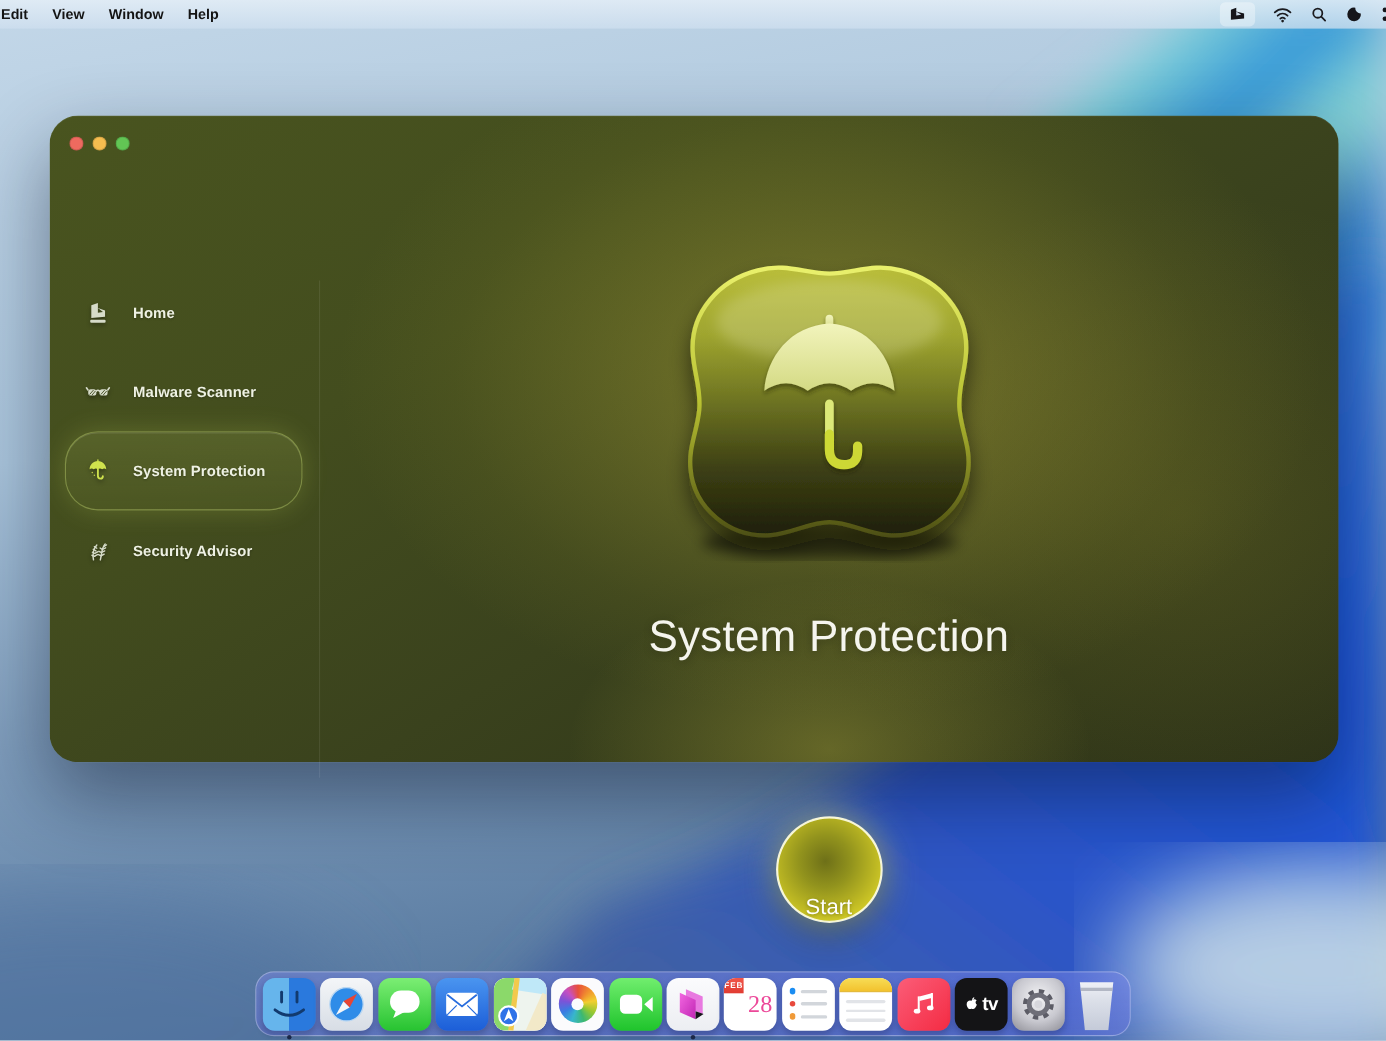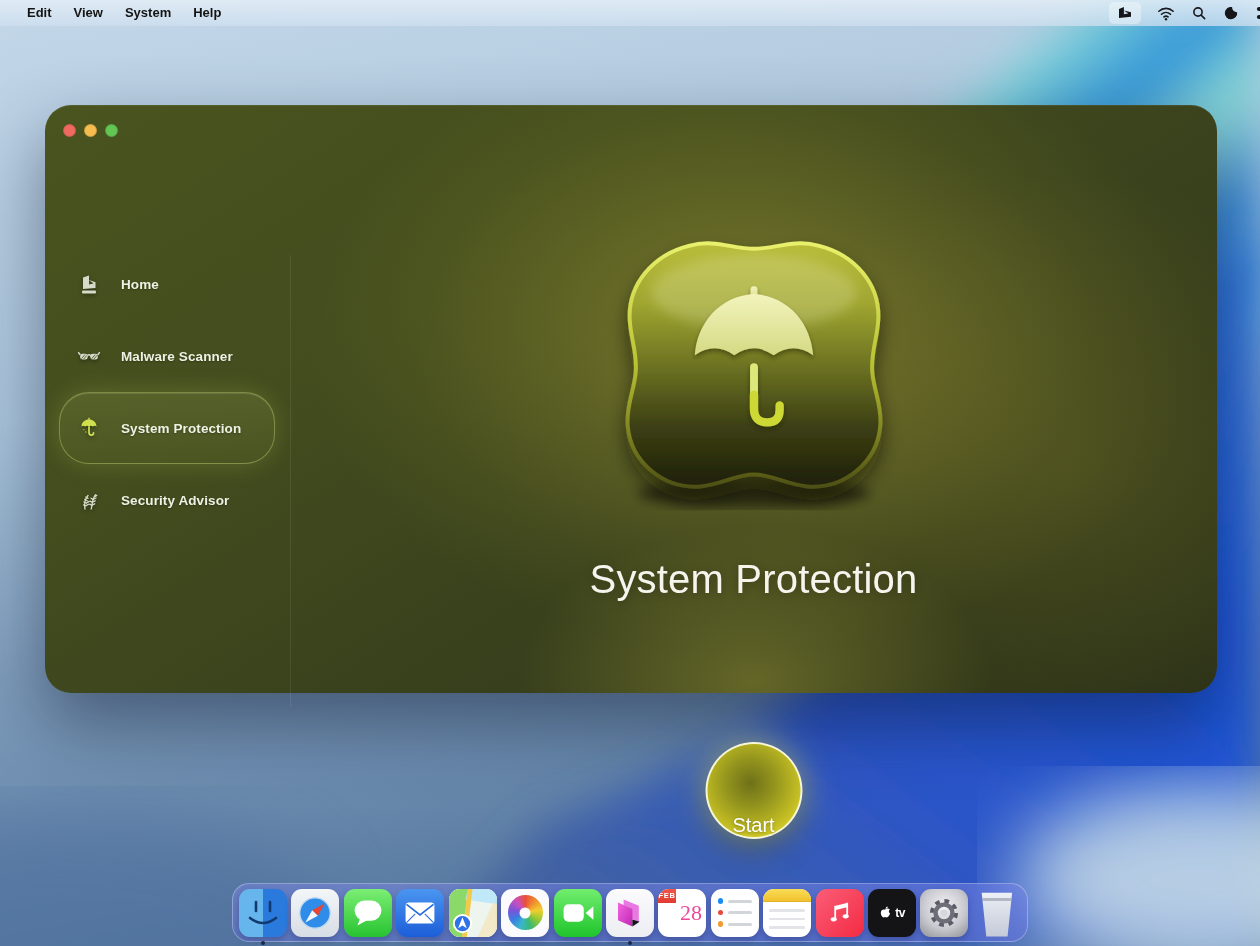--- a/index.html
+++ b/index.html
@@ -7,21 +7,21 @@
   .stage { position:relative; width:1260px; height:946px; overflow:hidden; background:#9db8d2; }
 
   
   .wallpaper { position:absolute; inset:0; }
   .wallpaper svg { display:block; width:100%; height:100%; }
 
   
   .menubar { position:absolute; top:0; left:0; right:0; height:26px;
     background:linear-gradient(180deg, rgba(228,238,247,.85), rgba(206,223,239,.78));
     display:flex; align-items:center; z-index:40; }
-  .menubar-left { display:flex; align-items:center; padding-left:27px; gap:0; }
+  .menubar-left { display:flex; align-items:center; padding-left:1px; gap:0; }
   .menu-item { font-size:13px; font-weight:700; color:#141414; padding:0 11px; line-height:26px; cursor:default; }
   .menu-item:first-child { padding-left:0; }
   .menubar-right { position:absolute; right:0; top:0; height:26px; display:flex; align-items:center; gap:16px; }
   .status-icon { display:flex; align-items:center; justify-content:center; }
   .app-flag-box { width:32px; height:22px; border-radius:5px; background:rgba(255,255,255,.35);
     display:flex; align-items:center; justify-content:center; }
   .clipped { margin-right:-5px; }
 
   
   .app-window { position:absolute; left:45px; top:105px; width:1172px; height:588px; border-radius:26px;
@@ -95,21 +95,21 @@
   .t-reminders { background:#ffffff; display:flex; flex-direction:column; justify-content:center; gap:6px; padding:0 7px; }
   .rem-row { display:flex; align-items:center; gap:5px; }
   .rem-dot { width:5.5px; height:5.5px; border-radius:50%; }
   .rem-line { flex:1; height:3px; border-radius:2px; background:#d2d6db; }
   .t-notes { background:#ffffff; display:flex; flex-direction:column; }
   .notes-head { height:13px; background:linear-gradient(180deg,#f8dd56,#f2c22e); border-bottom:1px solid #e2b32a; }
   .notes-body { flex:1; display:flex; flex-direction:column; justify-content:center; gap:6px; padding:0 6px; }
   .notes-line { height:2.5px; border-radius:2px; background:#e2e4e8; }
   .t-music { background:linear-gradient(135deg,#fb5d78,#f42b43); display:flex;align-items:center;justify-content:center; }
   .t-tv { background:#141416; display:flex; align-items:center; justify-content:center; gap:3px; }
-  .tv-label { color:#fff; font-size:12px; font-weight:700; letter-spacing:-.5px; }
+  .tv-label { color:#fff; font-size:17px; font-weight:700; letter-spacing:-.5px; }
   .t-settings { background:radial-gradient(circle at 50% 38%, #f4f4f6, #c9c9d0 55%, #94949c 95%);
     display:flex;align-items:center;justify-content:center; }
   .t-trash { background:transparent; box-shadow:none; display:flex; align-items:flex-end; justify-content:center; }
   .trash-body { width:38px; height:45px; clip-path:polygon(10% 3%, 90% 3%, 78% 100%, 22% 100%);
     background:linear-gradient(180deg,#f0f2f8 0%, #dde1ea 35%, #c4cad8 100%); position:relative; }
   .trash-body::after { content:""; position:absolute; left:6%; right:6%; top:6px; height:3px; border-radius:2px;
     background:rgba(150,156,172,.65); }
 </style>
 </head>
 <body>
@@ -151,21 +151,21 @@
       <path d="M1260,235 C1110,285 990,420 905,560 C845,680 710,765 545,825 L430,946 L1260,946 Z" fill="url(#wave)" filter="url(#soft)"></path>
       <ellipse cx="1205" cy="880" rx="190" ry="95" fill="#cfe2e8" opacity="0.85" filter="url(#soft2)"></ellipse>
       <ellipse cx="70" cy="930" rx="260" ry="120" fill="#4e6f9e" opacity="0.6" filter="url(#soft2)"></ellipse>
     </svg>
   </div>
 
   <div class="menubar">
     <div class="menubar-left">
       <div class="menu-item">Edit</div>
       <div class="menu-item">View</div>
-      <div class="menu-item">System</div>
+      <div class="menu-item">Window</div>
       <div class="menu-item">Help</div>
     </div>
     <div class="menubar-right">
       <div class="status-icon app-flag-box">
         <svg width="18" height="18" viewBox="0 0 24 24" fill="#15151a">
           <path d="M4 18.5 L4 6.5 L10.5 4 L10.5 8.5 L20 11 L20 17 Z"></path>
           <path d="M10.5 8.5 L16.5 12.5 L10.5 13.5 Z" fill="#c7d6e6"></path>
         </svg>
       </div>
       <div class="status-icon">

